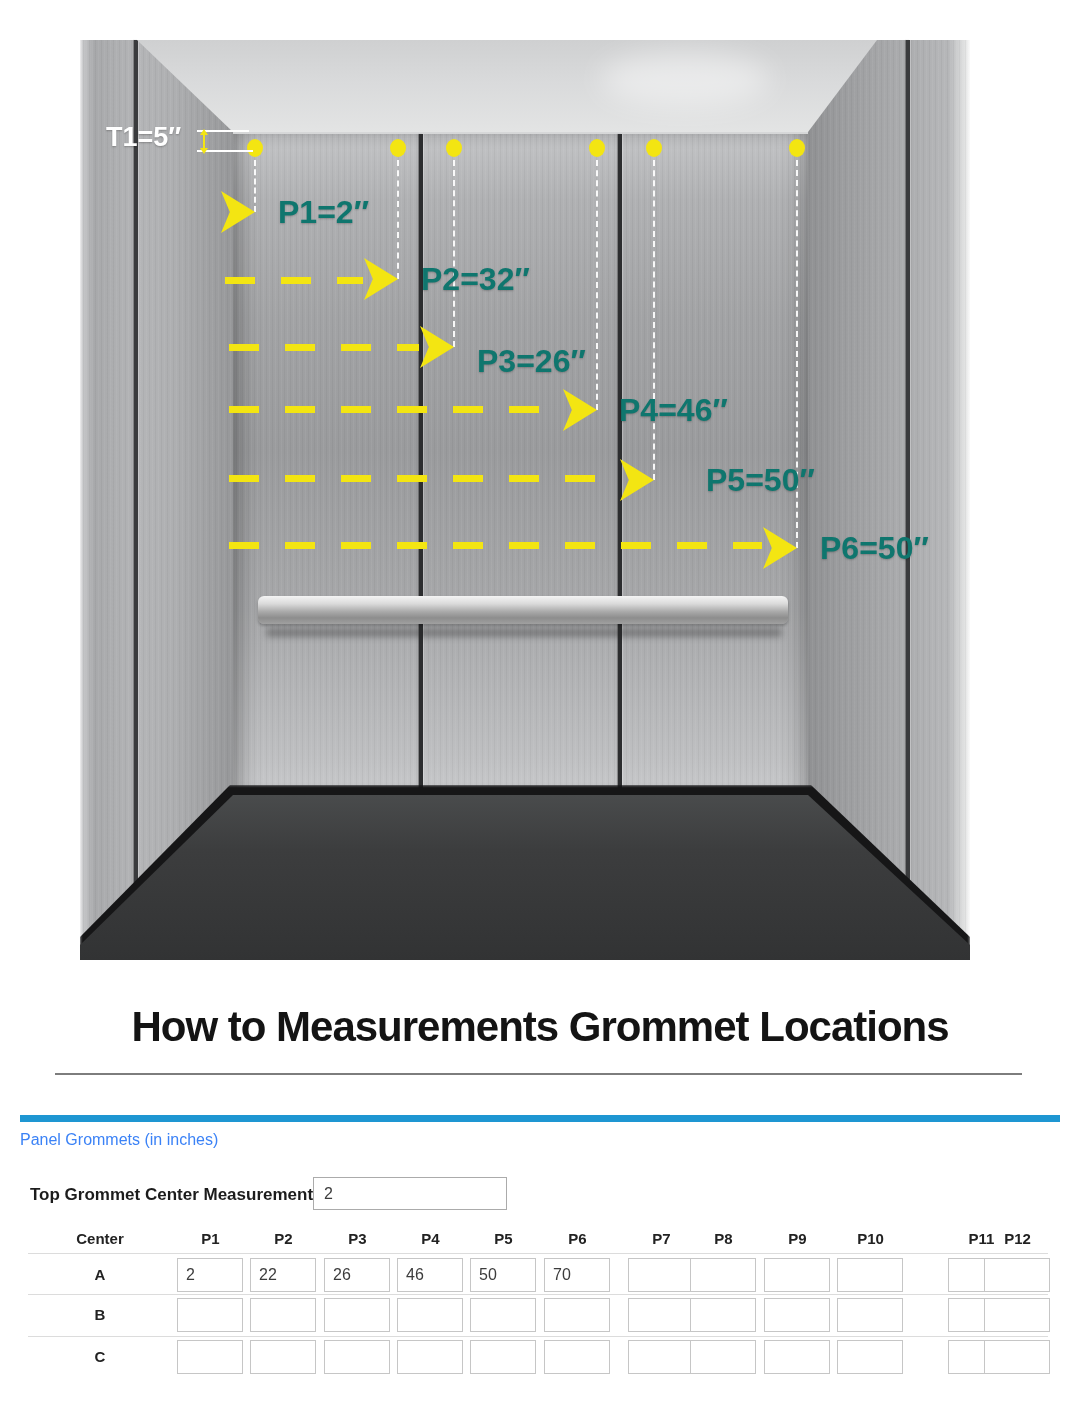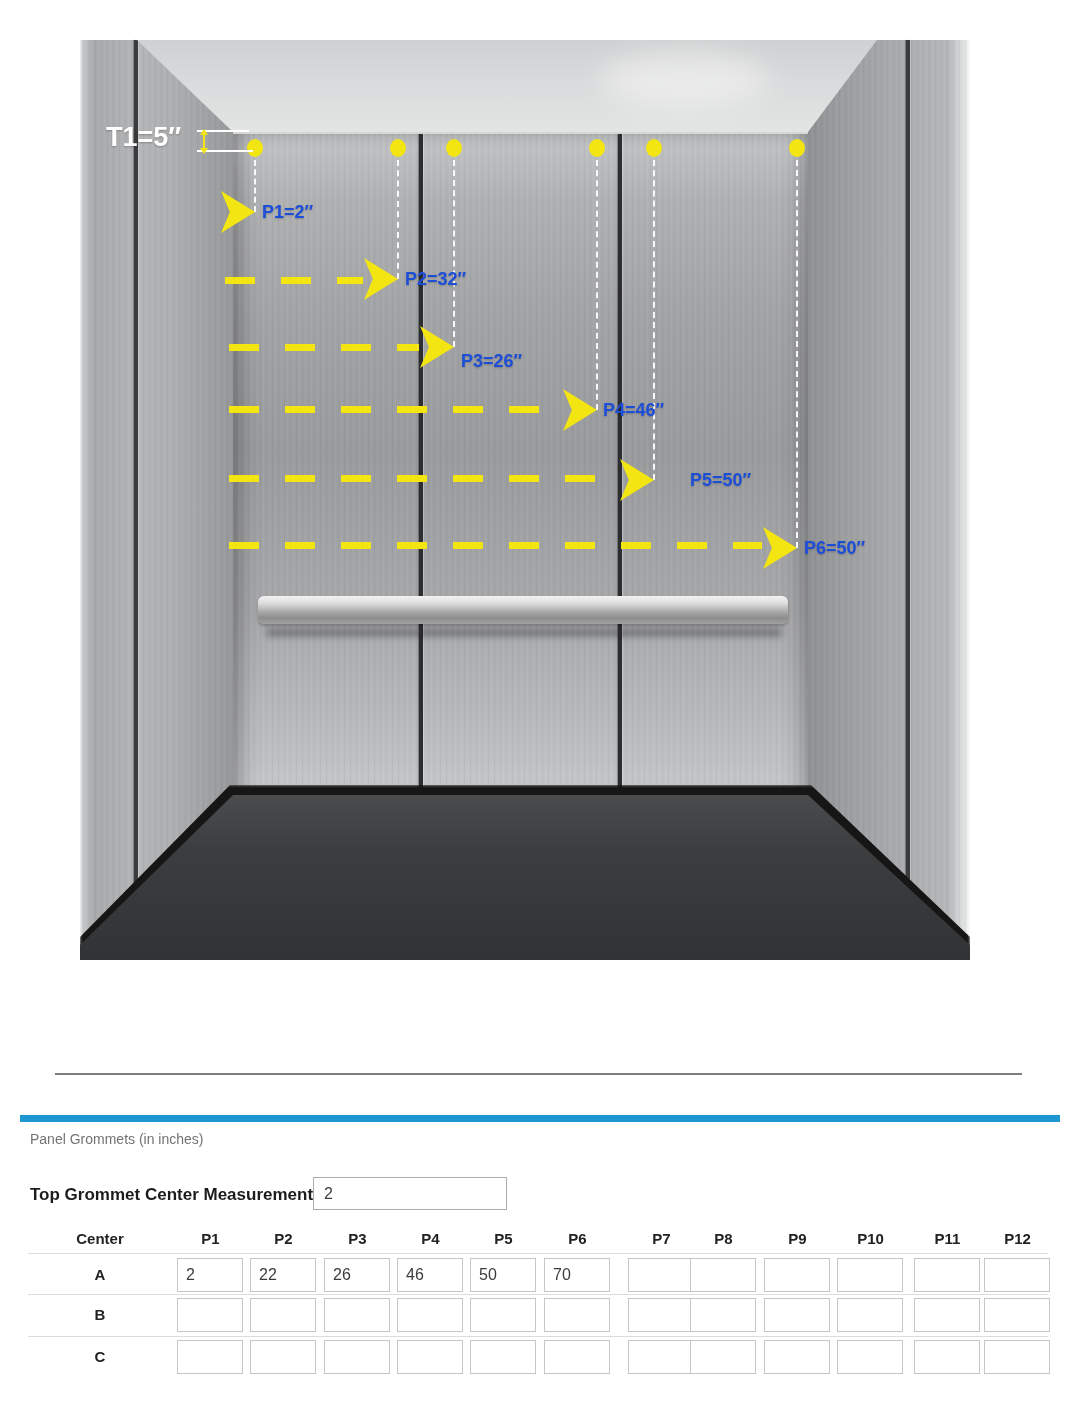--- a/index.html
+++ b/index.html
@@ -65,43 +65,43 @@
   .h5{left:149px;top:435px;width:390px}
   .h6{left:149px;top:502px;width:533px}
 
   
   .arrow { position:absolute; width:34px; height:42px; background:#F3E512;
     clip-path:polygon(26% 50%, 0 0, 100% 50%, 0 100%); }
   .a1{left:141px;top:151px}.a2{left:284px;top:218px}.a3{left:340px;top:286px}
   .a4{left:483px;top:349px}.a5{left:540px;top:419px}.a6{left:683px;top:487px}
 
   
-  .fig-label { position:absolute; color:#1d4ed8; font-size:18px; font-weight:700; line-height:34px;
-    text-shadow:0 1px 2px rgba(0,0,0,.22); white-space:nowrap; }
+  .fig-label { position:absolute; color:#0f766e; font-size:32px; font-weight:700; line-height:34px;
+    text-shadow:0 1px 2px rgba(0,0,0,.22); white-space:nowrap;margin-left:16px; }
   .p1{left:182px;top:155px}.p2{left:325px;top:222px}.p3{left:381px;top:304px}
   .p4{left:523px;top:353px}.p5{left:610px;top:423px}.p6{left:724px;top:491px}
 
   
   .t1-label { position:absolute; left:26px; top:82px; color:#fff; font-size:27px; font-weight:700;
     text-shadow:0 1px 2px rgba(0,0,0,.25); white-space:nowrap; }
   .bracket { position:absolute; height:2px; background:#fff; }
   .bk-top{left:117px;top:90px;width:52px}
   .bk-bot{left:117px;top:110px;width:56px}
   .updown { position:absolute; left:123px; top:95px; width:2px; height:13px; background:#F3E512; }
   .updown::before { content:""; position:absolute; top:-6px; left:-3px;
     border:4px solid rgba(0,0,0,0); border-bottom:6px solid #F3E512; border-top:none; }
   .updown::after { content:""; position:absolute; bottom:-6px; left:-3px;
     border:4px solid rgba(0,0,0,0); border-top:6px solid #F3E512; border-bottom:none; }
 
   
   .title { position:absolute; left:0; top:1003px; width:1080px; text-align:center;
     font-size:42px; font-weight:700; color:#141414; letter-spacing:-1px; }
   .divider { position:absolute; left:55px; top:1073px; width:967px; height:2px; background:#7d7d7d; }
   .blue-bar { position:absolute; left:20px; top:1115px; width:1040px; height:7px; background:#1E96D2; }
-  .section-heading { position:absolute; left:30px; top:1131px; font-size:14px; color:#737373; }
+  .section-heading { position:absolute; left:20px; top:1131px; font-size:16px; color:#3b82f6; }
 
   .t1-field-label { position:absolute; left:30px; top:1185px; font-size:17px; font-weight:700; color:#1c1c1c; }
   .t1-input { position:absolute; left:313px; top:1177px; width:194px; height:33px;
     border:1px solid #ababab; background:#fff; font-family:"Liberation Sans",sans-serif;
     font-size:16px; color:#3c3c3c; padding-left:10px; outline:none; }
 
   .col-hdr { position:absolute; top:1230px; width:67px; text-align:center;
     font-size:15px; font-weight:700; color:#222; }
   .panel-hdr { position:absolute; left:60px; top:1230px; width:80px; text-align:center;
     font-size:15px; font-weight:700; color:#222; }
@@ -109,21 +109,21 @@
     font-size:15px; font-weight:700; color:#222; }
   .rlA{top:1266px}.rlB{top:1306px}.rlC{top:1348px}
 
   .hline { position:absolute; left:28px; width:1020px; height:1px; background:#dcdcdc; }
   .l1{top:1253px}.l2{top:1294px}.l3{top:1336px}
 
   .cell { position:absolute; width:66px; height:34px; border:1px solid #c6c6c6; background:#fff;
     font-family:"Liberation Sans",sans-serif; font-size:16px; color:#3c3c3c; padding-left:8px; outline:none; }
   .rA{top:1258px}.rB{top:1298px}.rC{top:1340px}
   .c1{left:177px}.c2{left:250px}.c3{left:324px}.c4{left:397px}.c5{left:470px}.c6{left:544px}
-  .c7{left:628px}.c8{left:690px}.c9{left:764px}.c10{left:837px}.c11{left:914px}.c12{left:984px}
+  .c7{left:628px}.c8{left:690px}.c9{left:764px}.c10{left:837px}.c11{left:948px}.c12{left:984px}
 </style>
 </head>
 <body>
 
 <div class="page">
 
   <div class="figure">
     <div class="left-wall">
         <div class="wall-texture"></div>
       </div>
@@ -177,20 +177,21 @@
     <div class="fig-label p4">P4=46″</div>
     <div class="fig-label p5">P5=50″</div>
     <div class="fig-label p6">P6=50″</div>
 
     <div class="t1-label">T1=5″</div>
     <div class="bracket bk-top"></div>
     <div class="bracket bk-bot"></div>
     <div class="updown"></div>
   </div>
 
+  <div class="title">How to Measurements Grommet Locations</div>
   <div class="divider"></div>
 
   <div class="blue-bar"></div>
   <div class="section-heading">Panel Grommets (in inches)</div>
 
   <div class="t1-field-label">Top Grommet Center Measurement (T1):</div>
   <input class="t1-input" type="text" value="2" style="">
 
   <div class="panel-hdr">Center</div>
   <div class="col-hdr c1">P1</div>

